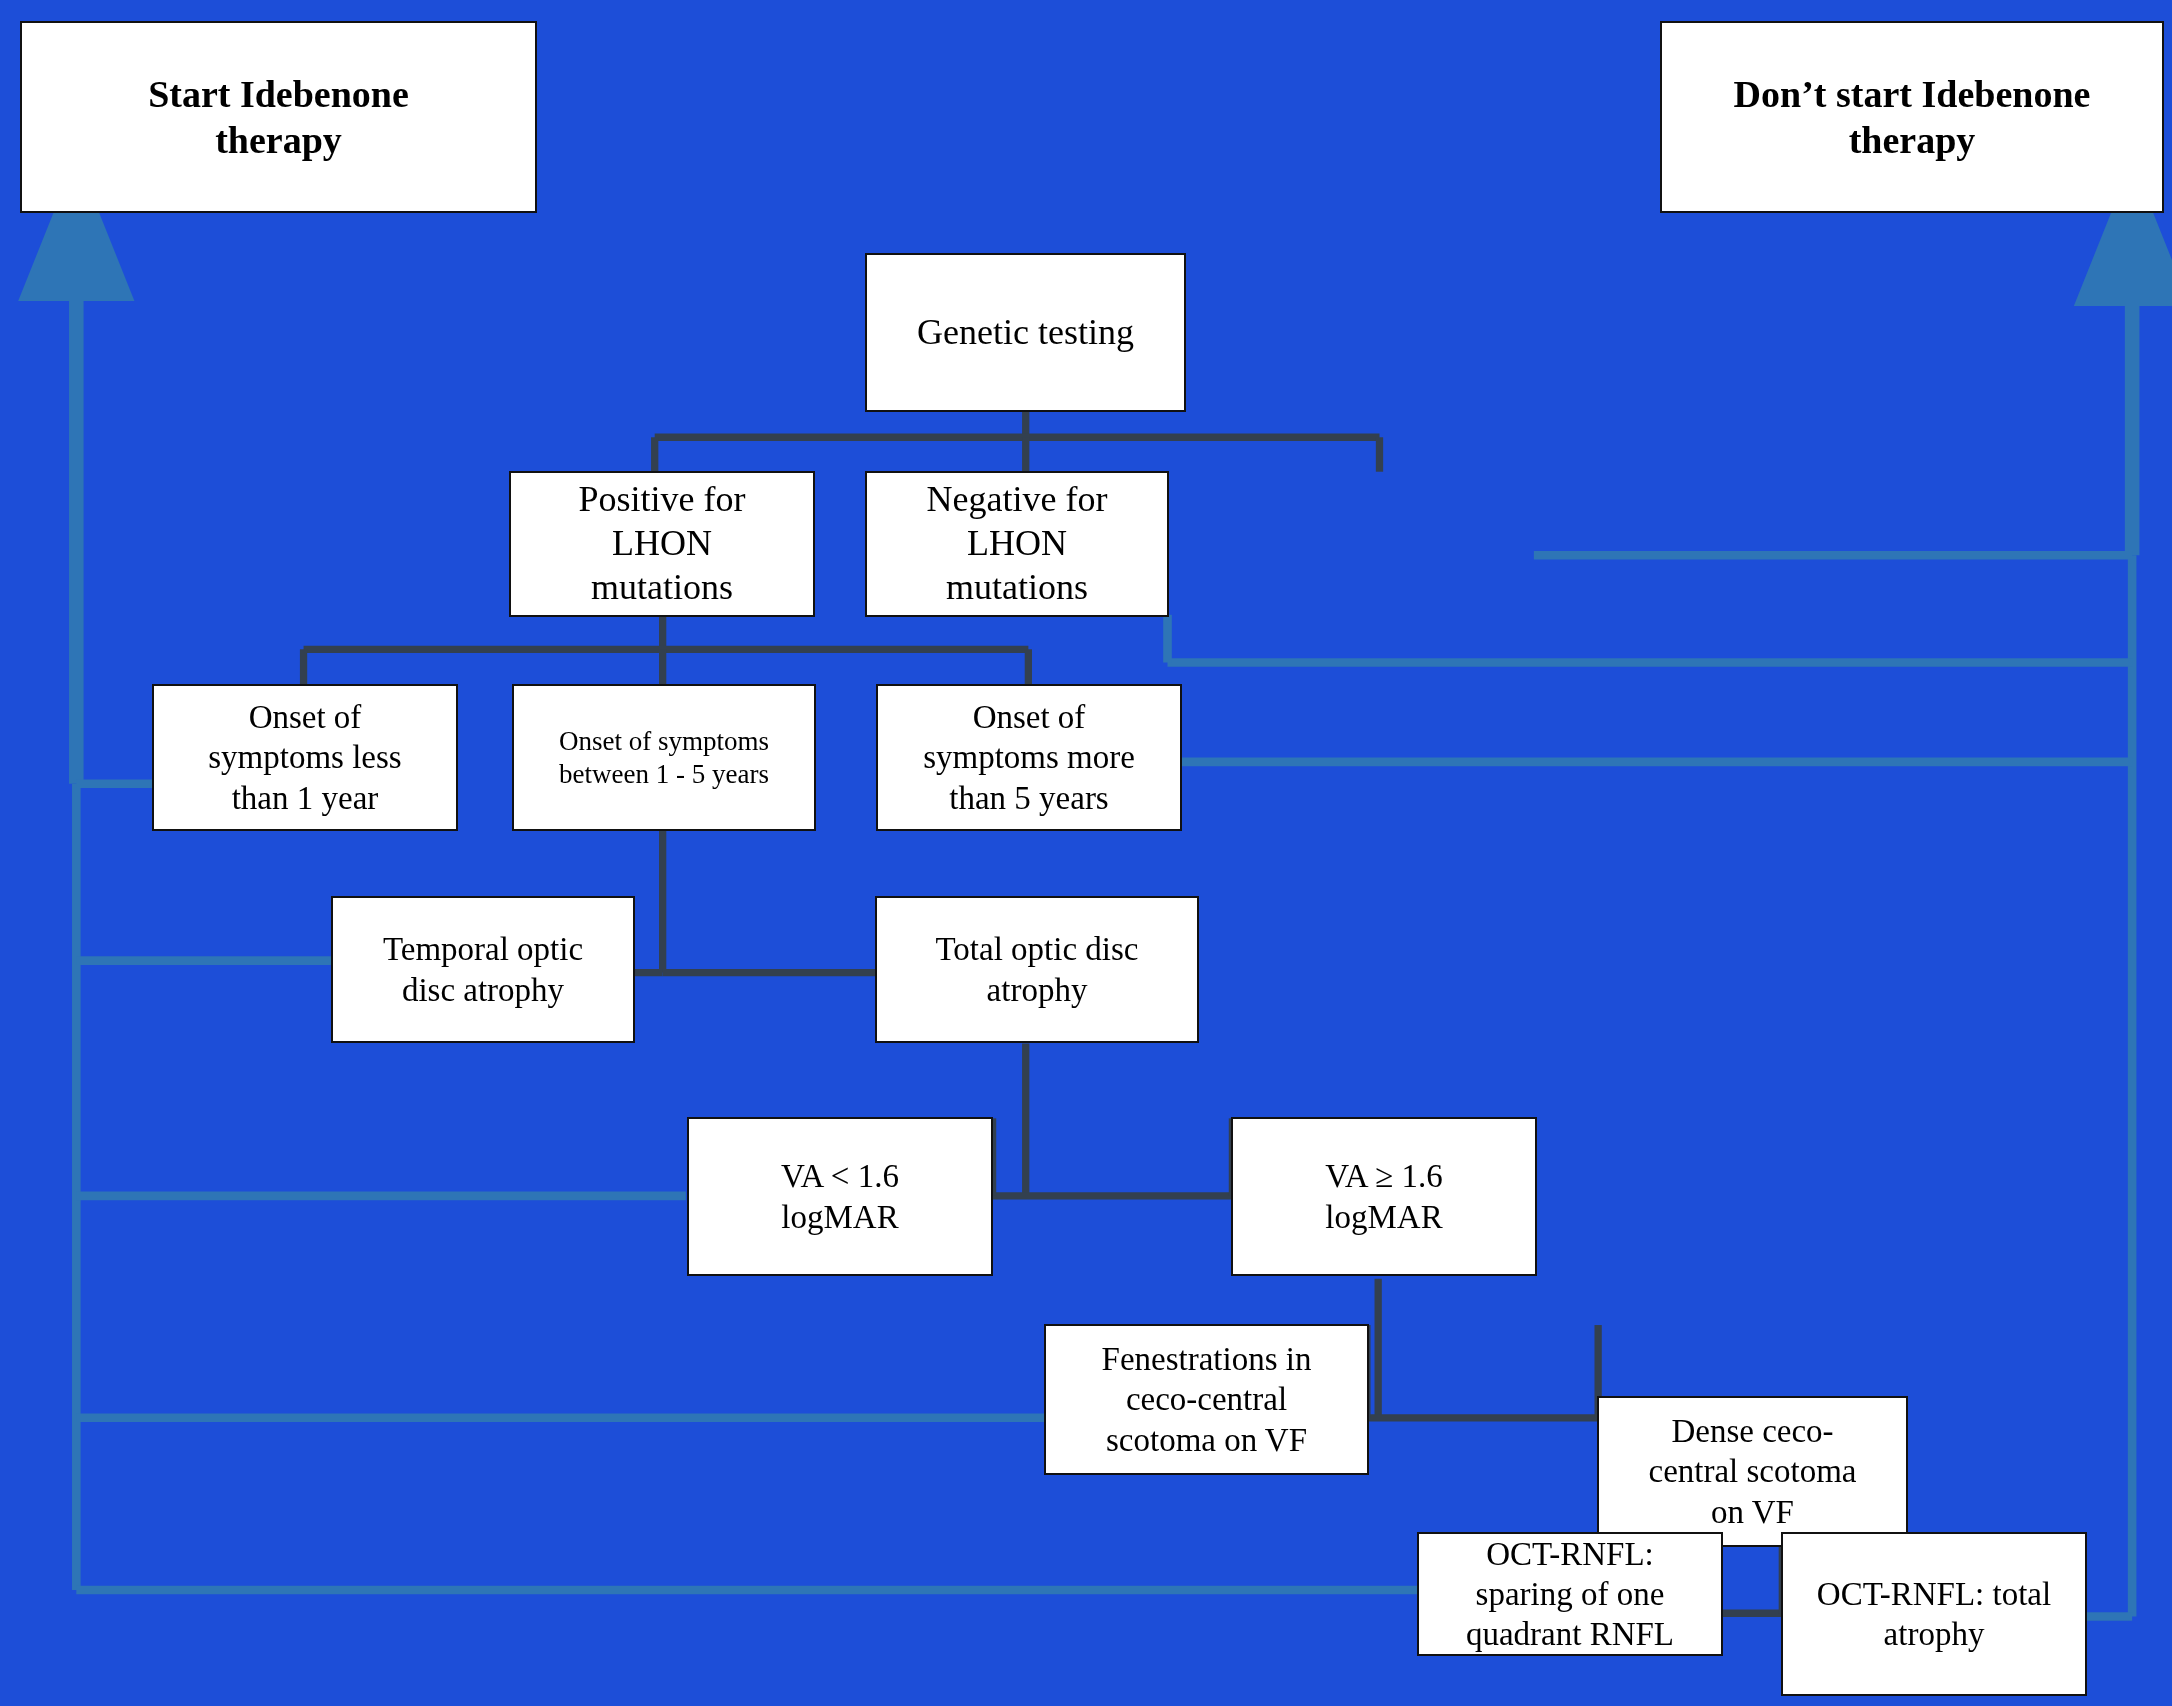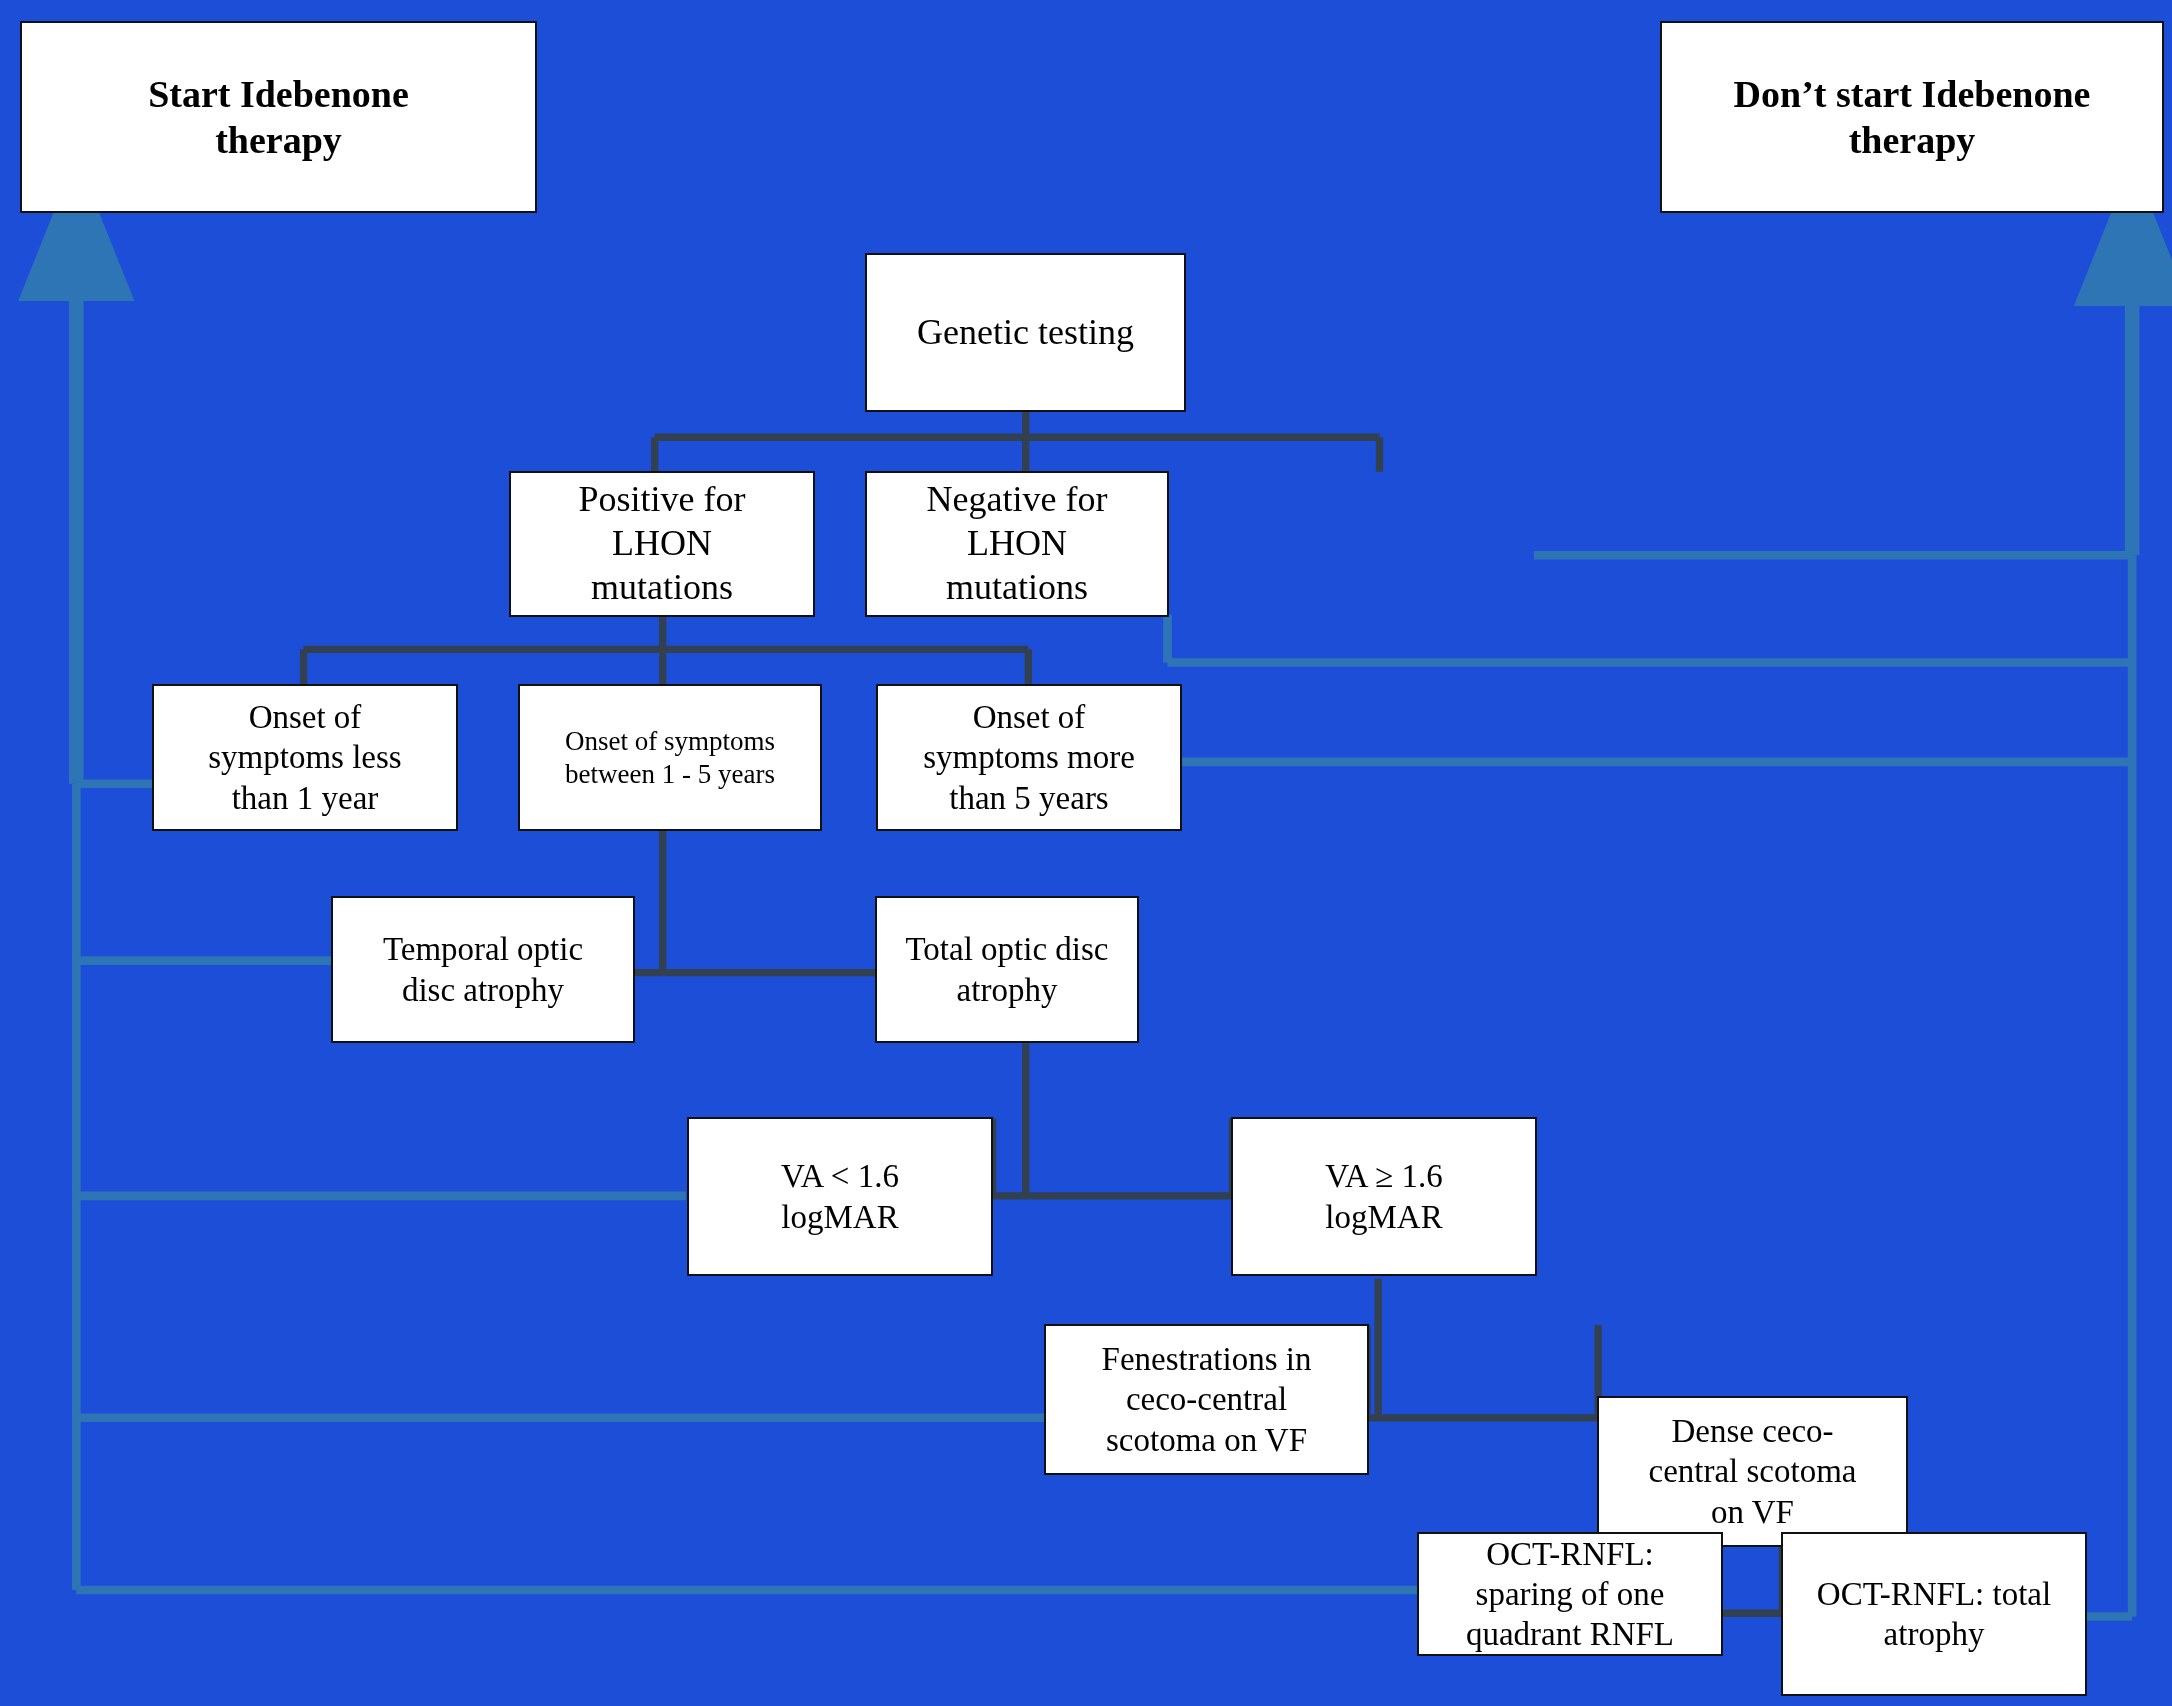--- a/index.html
+++ b/index.html
@@ -145,37 +145,37 @@
 mutations</span>
   </div>
 
 
   <div class="node f-md" style="left:152px; top:684px; width:306px; height:147px;">
     <span class="txt">Onset of
 symptoms less
 than 1 year</span>
   </div>
 
-  <div class="node f-sm" style="left:512px; top:684px; width:304px; height:147px;margin-left:6px;">
+  <div class="node f-sm" style="left:512px; top:684px; width:304px; height:147px;">
     <span class="txt">Onset of symptoms
 between 1 - 5 years</span>
   </div>
 
   <div class="node f-md" style="left:876px; top:684px; width:306px; height:147px;">
     <span class="txt">Onset of
 symptoms more
 than 5 years</span>
   </div>
 
   <div class="node f-md" style="left:331px; top:896px; width:304px; height:147px;">
     <span class="txt">Temporal optic
 disc atrophy</span>
   </div>
 
-  <div class="node f-md" style="left:875px; top:896px; width:264px; height:147px;">
+  <div class="node f-md" style="left:875px; top:896px; width:324px; height:147px;">
     <span class="txt">Total optic disc
 atrophy</span>
   </div>
 
   <div class="node f-md" style="left:687px; top:1117px; width:306px; height:159px;">
     <span class="txt">VA &lt; 1.6
 logMAR</span>
   </div>
 
   <div class="node f-md" style="left:1231px; top:1117px; width:306px; height:159px;">

